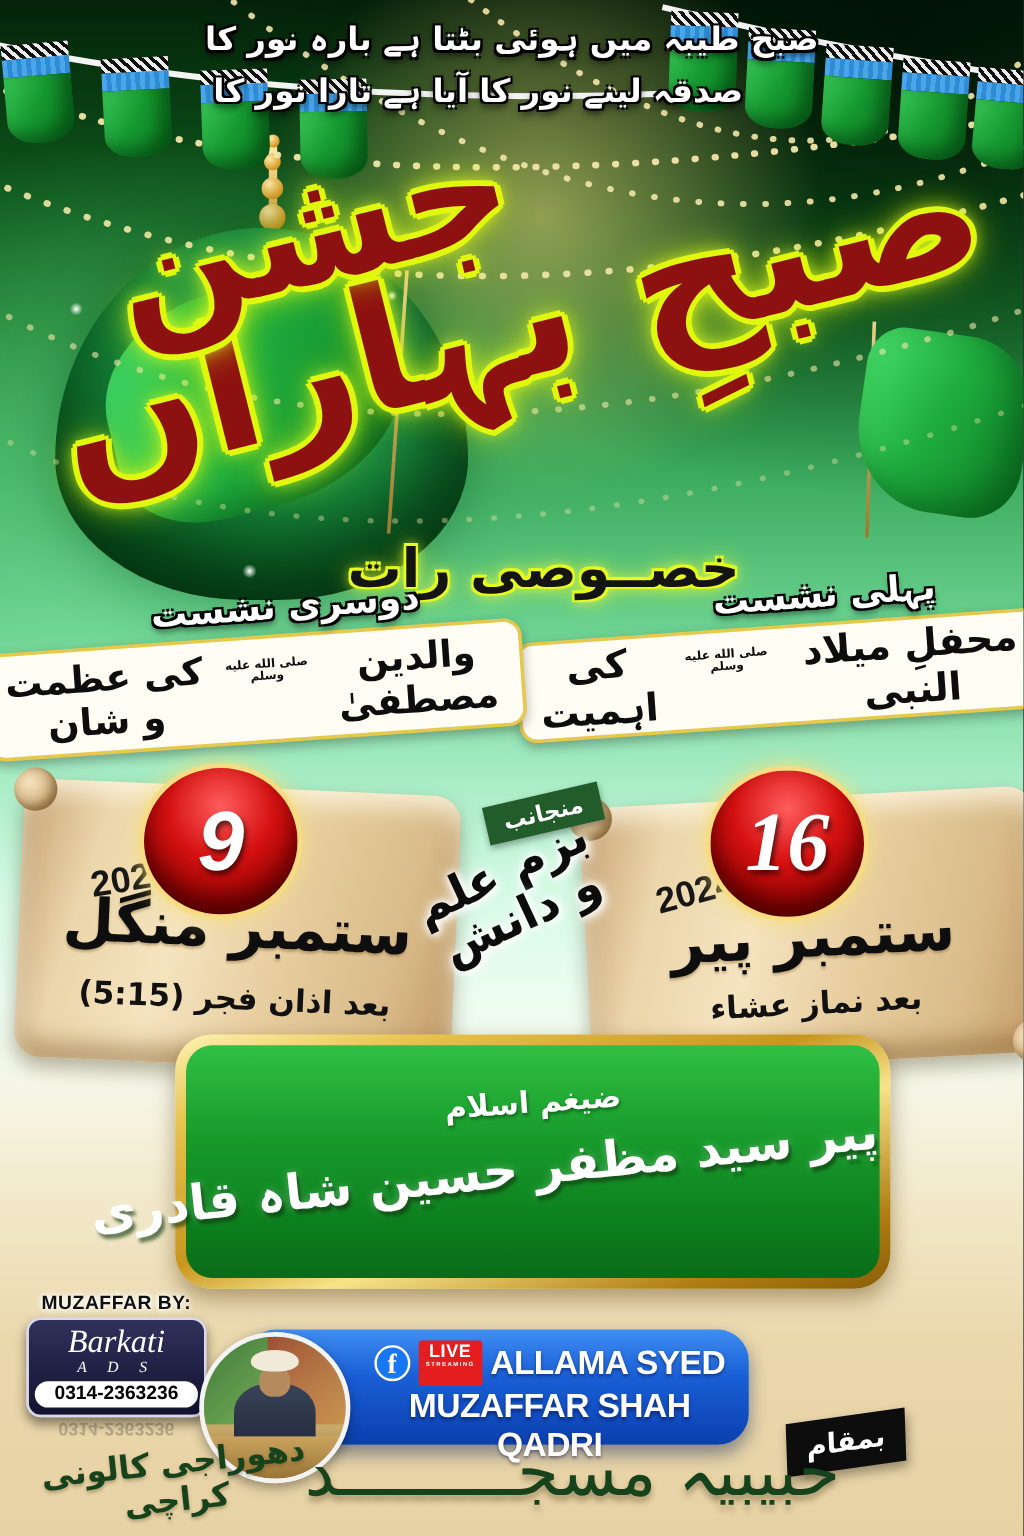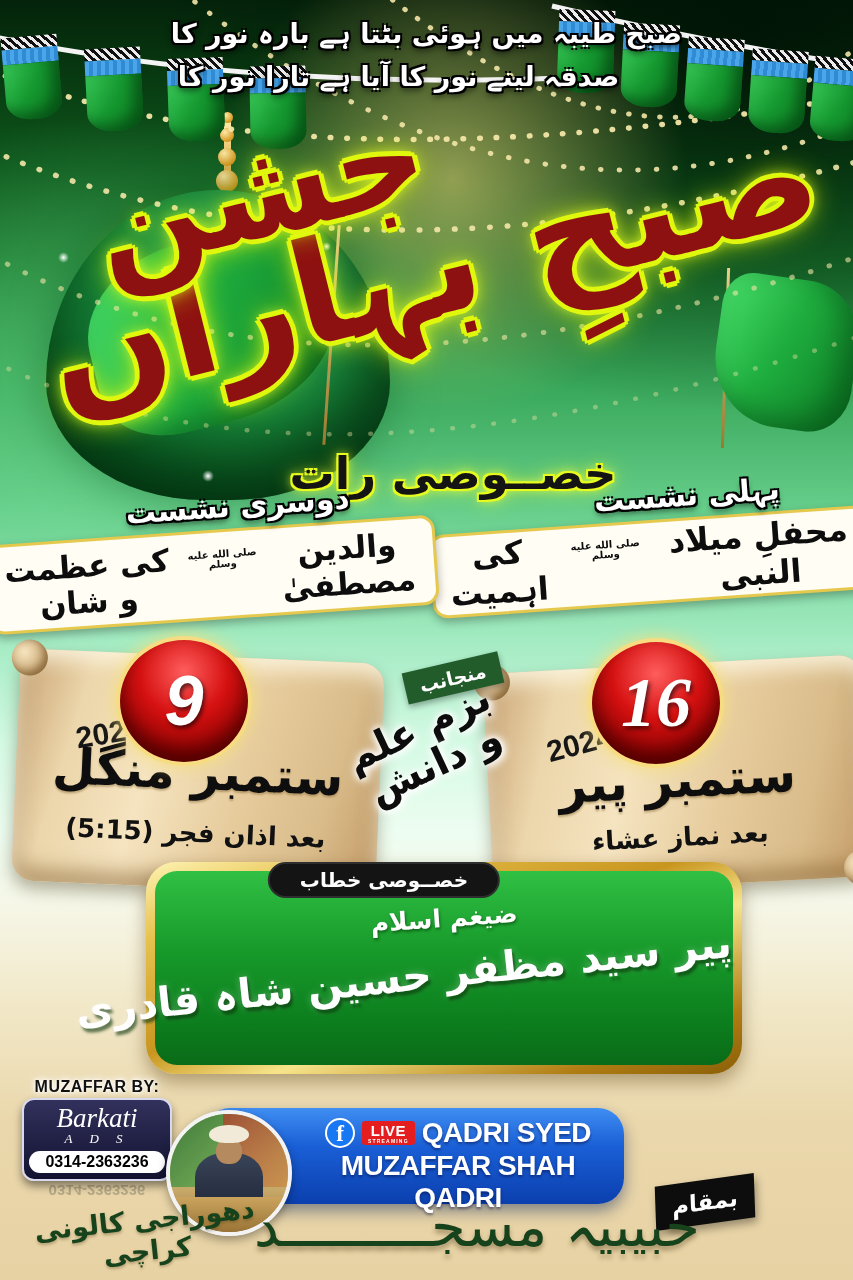--- a/index.html
+++ b/index.html
@@ -198,21 +198,21 @@
   .photo-face{position:absolute;left:39%;top:21%;width:22%;height:21%;
     background:#b58a5e;border-radius:45%;}
   .photo-turban{position:absolute;left:33%;top:9%;width:34%;height:16%;
     background:#f2ead8;border-radius:50% 50% 42% 42%;}
   .live-content{position:absolute;left:96px;top:9px;right:8px;text-align:center;color:#fff;
     font-family:"Liberation Sans",sans-serif;font-weight:900;}
   .live-row1{display:flex;align-items:center;justify-content:center;gap:7px;}
   .fb-icon{width:30px;height:30px;border-radius:50%;background:#1877f2;border:2px solid #fff;
     color:#fff;font-family:"Liberation Serif",serif;font-weight:bold;font-size:23px;
     line-height:28px;text-align:center;box-sizing:border-box;flex:0 0 auto;}
-  .live-badge{background:#e41e1e;border-radius:3px;padding:2px 6px 1px;line-height:1;
+  .live-badge{background:#e41e1e;border-radius:3px;padding:2px 6px 15px;line-height:1;
     display:flex;flex-direction:column;align-items:center;flex:0 0 auto;}
   .live-word{font-size:15px;font-weight:900;letter-spacing:.5px;}
   .streaming-word{font-size:5px;letter-spacing:1.2px;margin-top:1px;}
   .live-line1{font-size:28px;letter-spacing:-.5px;text-shadow:0 2px 3px rgba(0,0,40,.45);}
   .live-line2{font-size:28px;letter-spacing:-.5px;margin-top:1px;
     text-shadow:0 2px 3px rgba(0,0,40,.45);}
 
   
   .venue-label{position:absolute;left:655px;top:1180px;z-index:9;background:#0d0d0d;
     color:#fff;padding:9px 17px;font-size:23px;font-weight:bold;direction:rtl;
@@ -358,21 +358,20 @@
   <div class="day-circle circle-17">9</div>
 
   <div class="org-label">منجانب</div>
   <div class="org-name">
     <span>بزم علم</span>
     <span>و دانش</span>
   </div>
 
   <div class="speaker">
     <div class="speaker-inner">
-      <div class="special-pill">خصــوصی خطاب</div>
       <div class="speaker-title">ضیغم اسلام</div>
       <div class="speaker-name">پیر سید مظفر حسین شاہ قادری</div>
     </div>
   </div>
 
   <div class="designer">
     <div class="designer-heading">MUZAFFAR BY:</div>
     <div class="designer-box">
       <div class="designer-name">Barkati</div>
       <div class="designer-sub">A D S</div>
@@ -382,21 +381,21 @@
   </div>
 
   <div class="live-banner">
     <div class="live-content">
       <div class="live-row1">
         <div class="fb-icon">f</div>
         <div class="live-badge">
           <span class="live-word">LIVE</span>
           <span class="streaming-word">STREAMING</span>
         </div>
-        <span class="live-line1">QADRI SYED</span>
+        <span class="live-line1">ALLAMA SYED</span>
       </div>
       <div class="live-line2">MUZAFFAR SHAH QADRI</div>
     </div>
   </div>
 
   <div class="photo">
     <div class="photo-bg-left"></div>
     <div class="photo-bg-right"></div>
     <div class="photo-body"></div>
     <div class="photo-face"></div>

